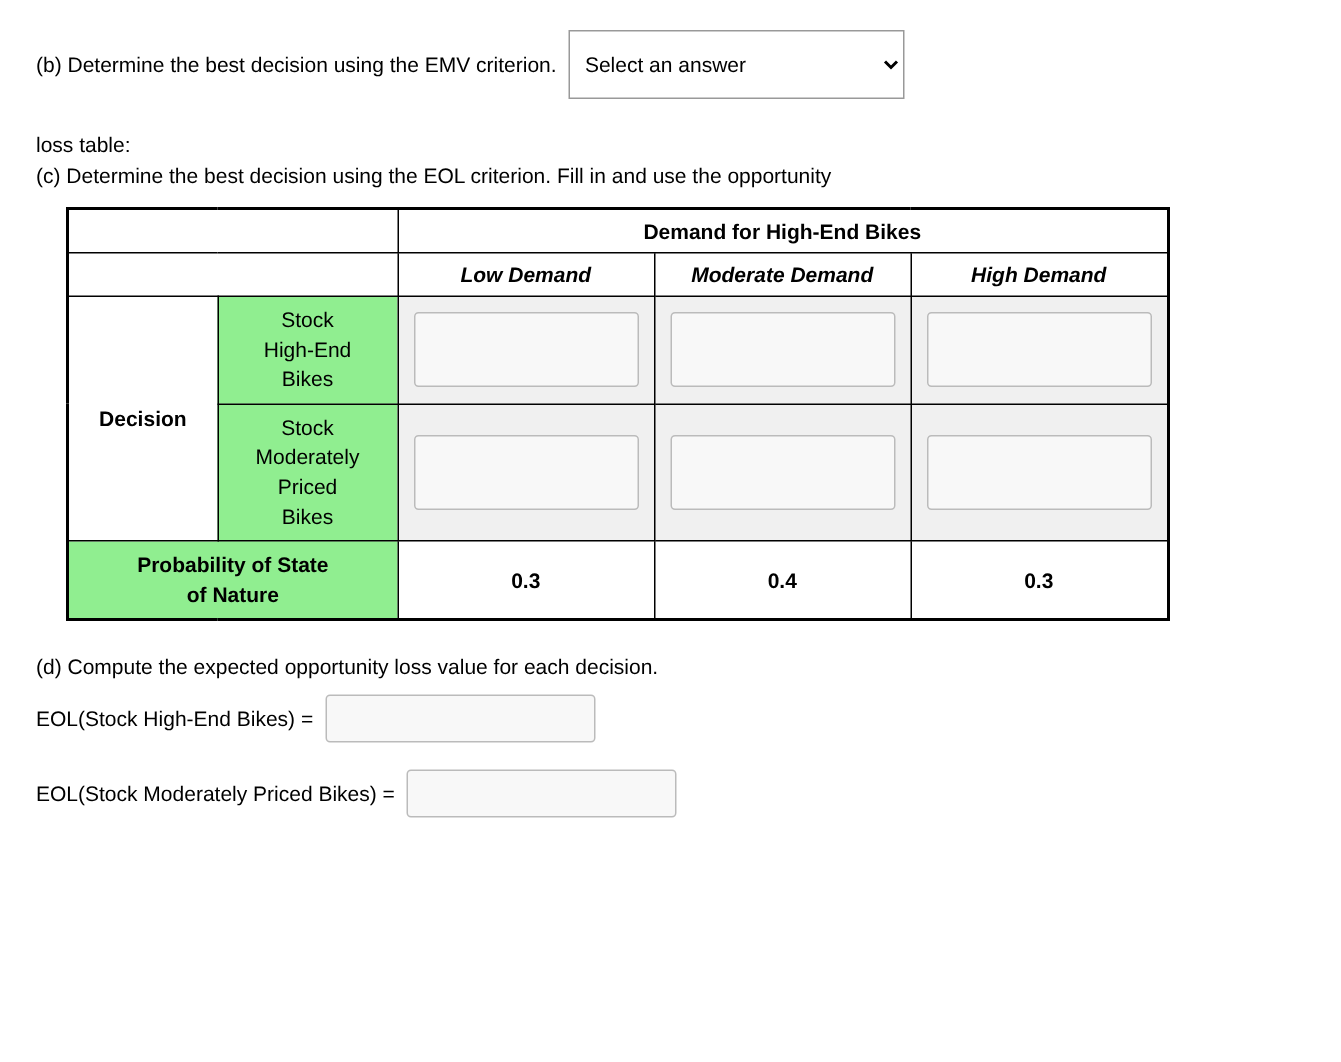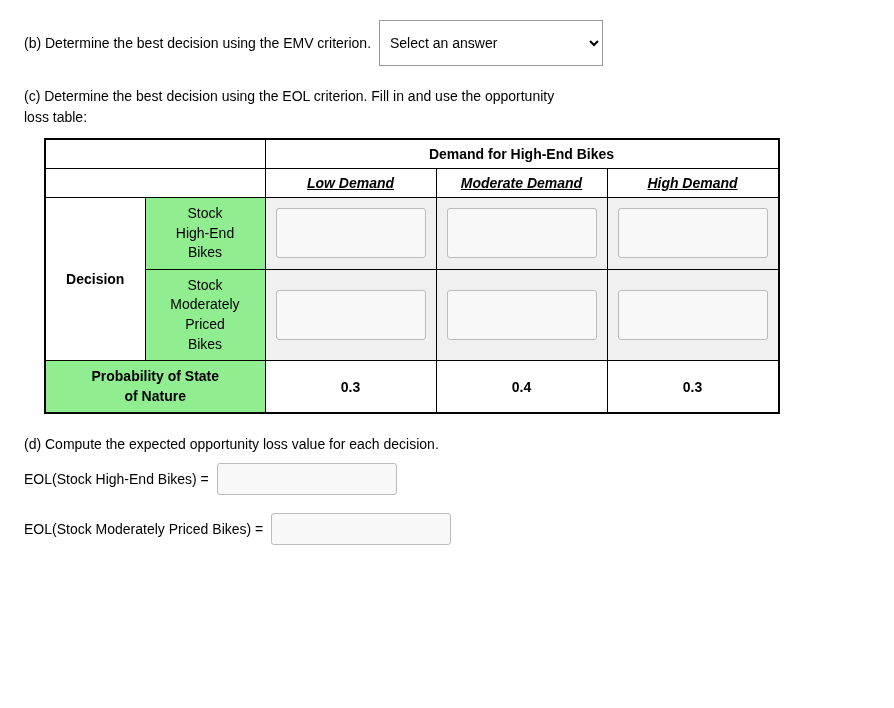--- a/index.html
+++ b/index.html
@@ -43,21 +43,20 @@
       border: 1px solid #000;
       padding: 6px 10px;
       vertical-align: middle;
       text-align: center;
     }
     .header-row th {
       font-weight: bold;
       font-style: italic;
       background: #fff;
       border: 1px solid #000;
-      text-decoration: underline;
     }
     .header-title th {
       font-weight: bold;
       background: #fff;
       border: 1px solid #000;
       text-align: center;
     }
     .decision-label-cell {
       font-weight: bold;
       background: #fff;
@@ -138,22 +137,22 @@
         <option>Select an answer</option>
         <option>Stock High-End Bikes</option>
         <option>Stock Moderately Priced Bikes</option>
       </select>
     </span>
   </div>
 </div>
 
 <div class="section">
   <div class="section-text">
+    <div>loss table:</div>
     <div>(c) Determine the best decision using the EOL criterion. Fill in and use the opportunity</div>
-    <div>loss table:</div>
   </div>
 
   <div class="table-wrapper">
     <table class="outer-table">
 
       <thead>
         <tr class="header-title">
           <td class="no-border-top-left" colspan="2"></td>
           <th colspan="3">Demand for High-End Bikes</th>
         </tr>

